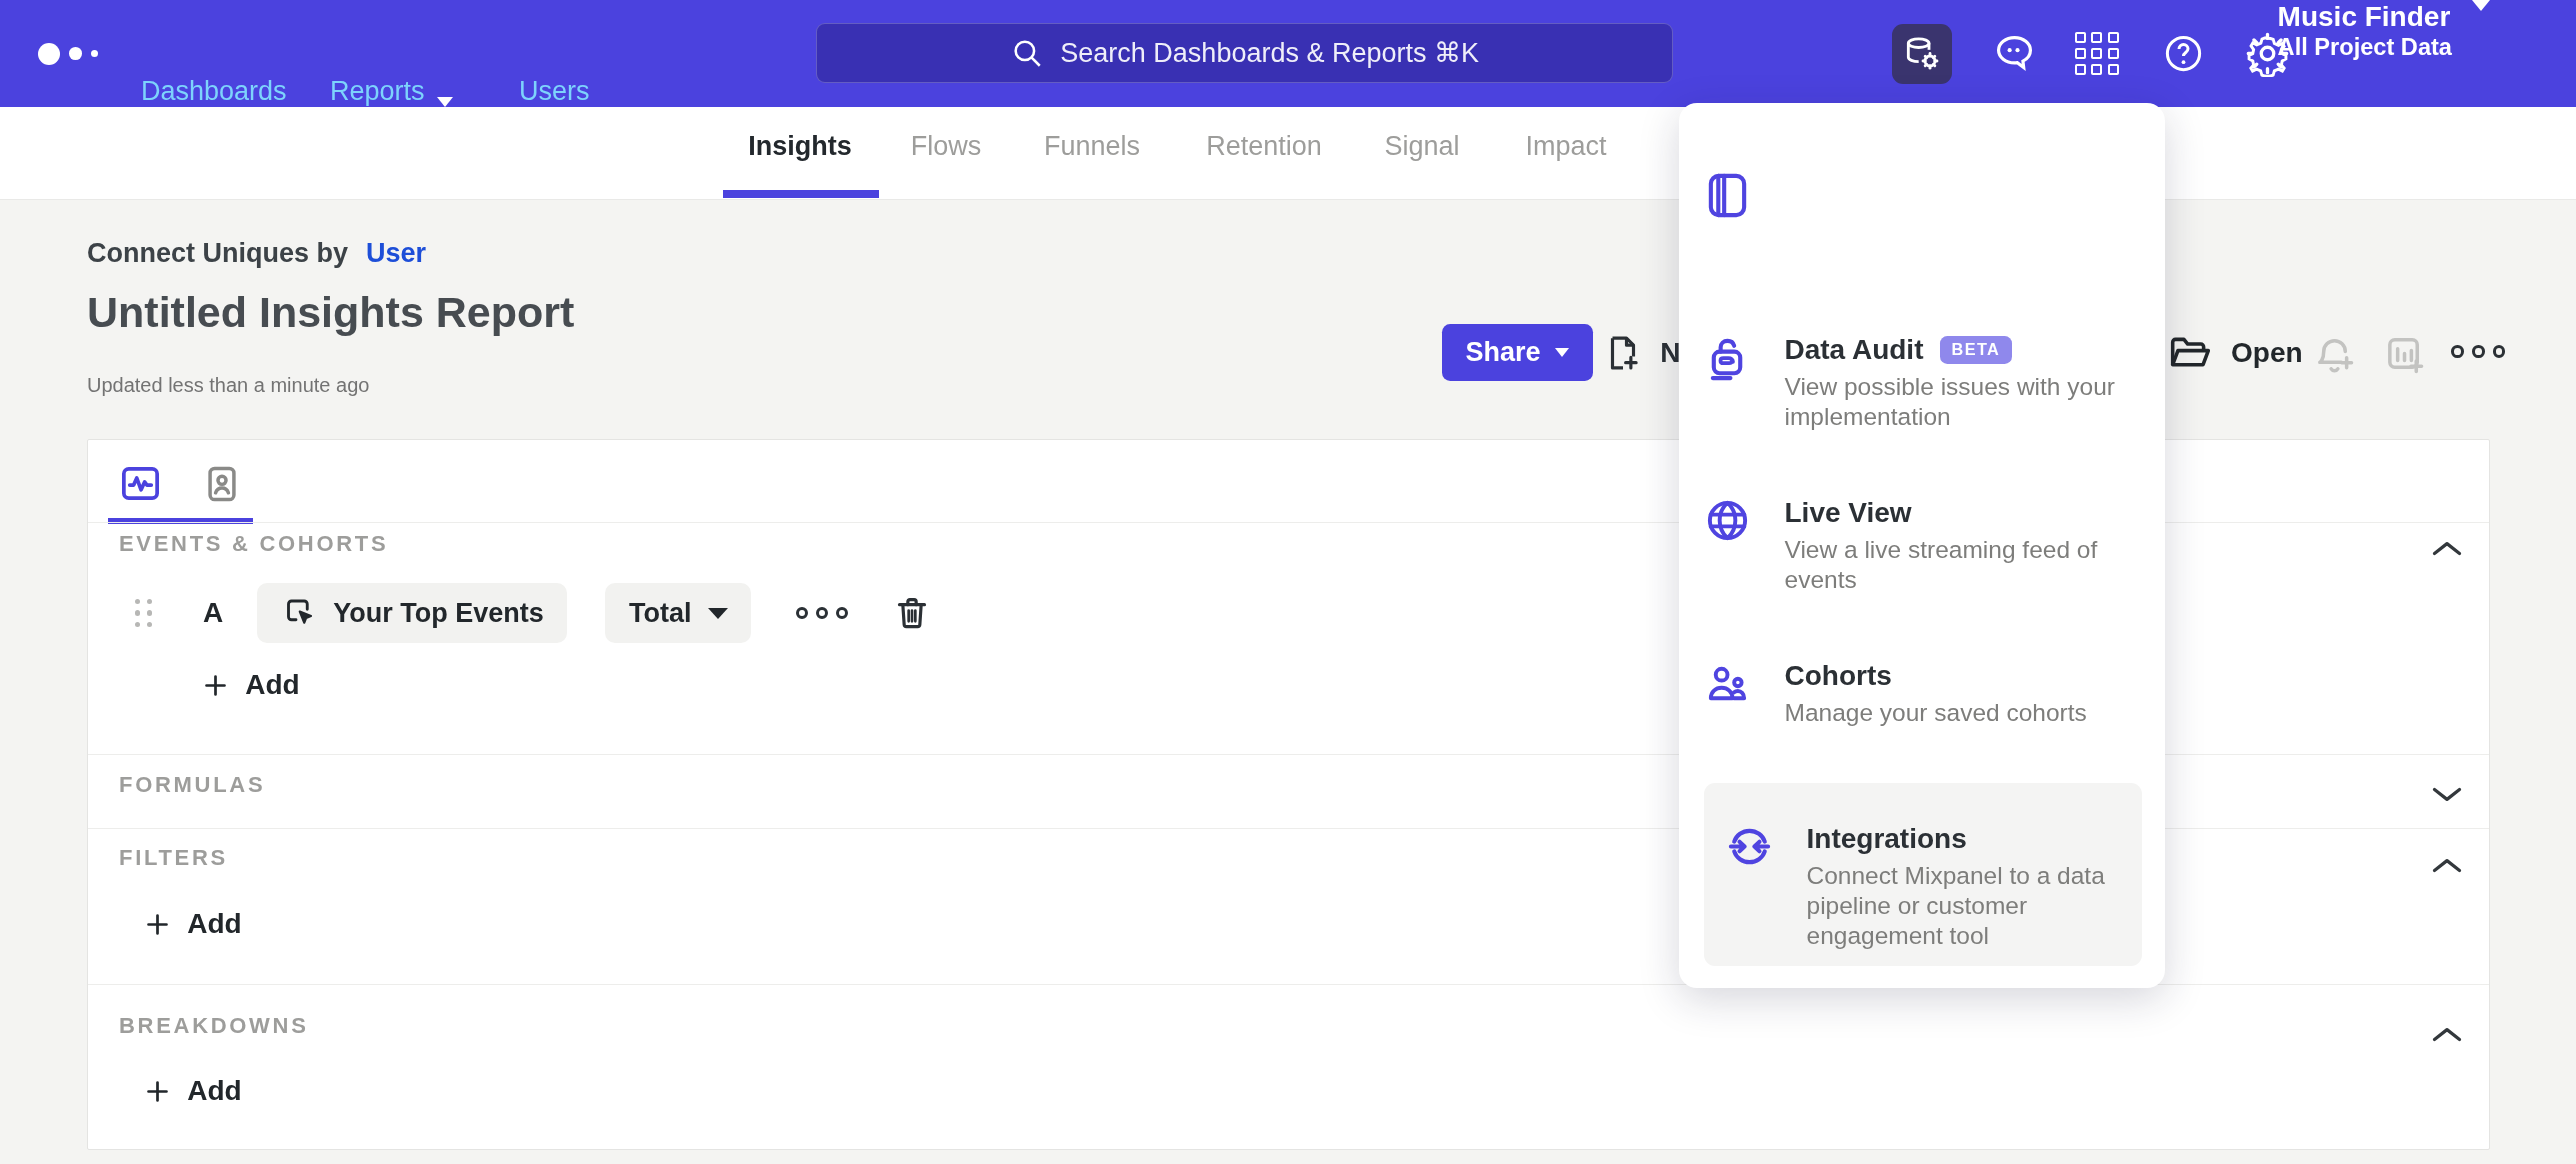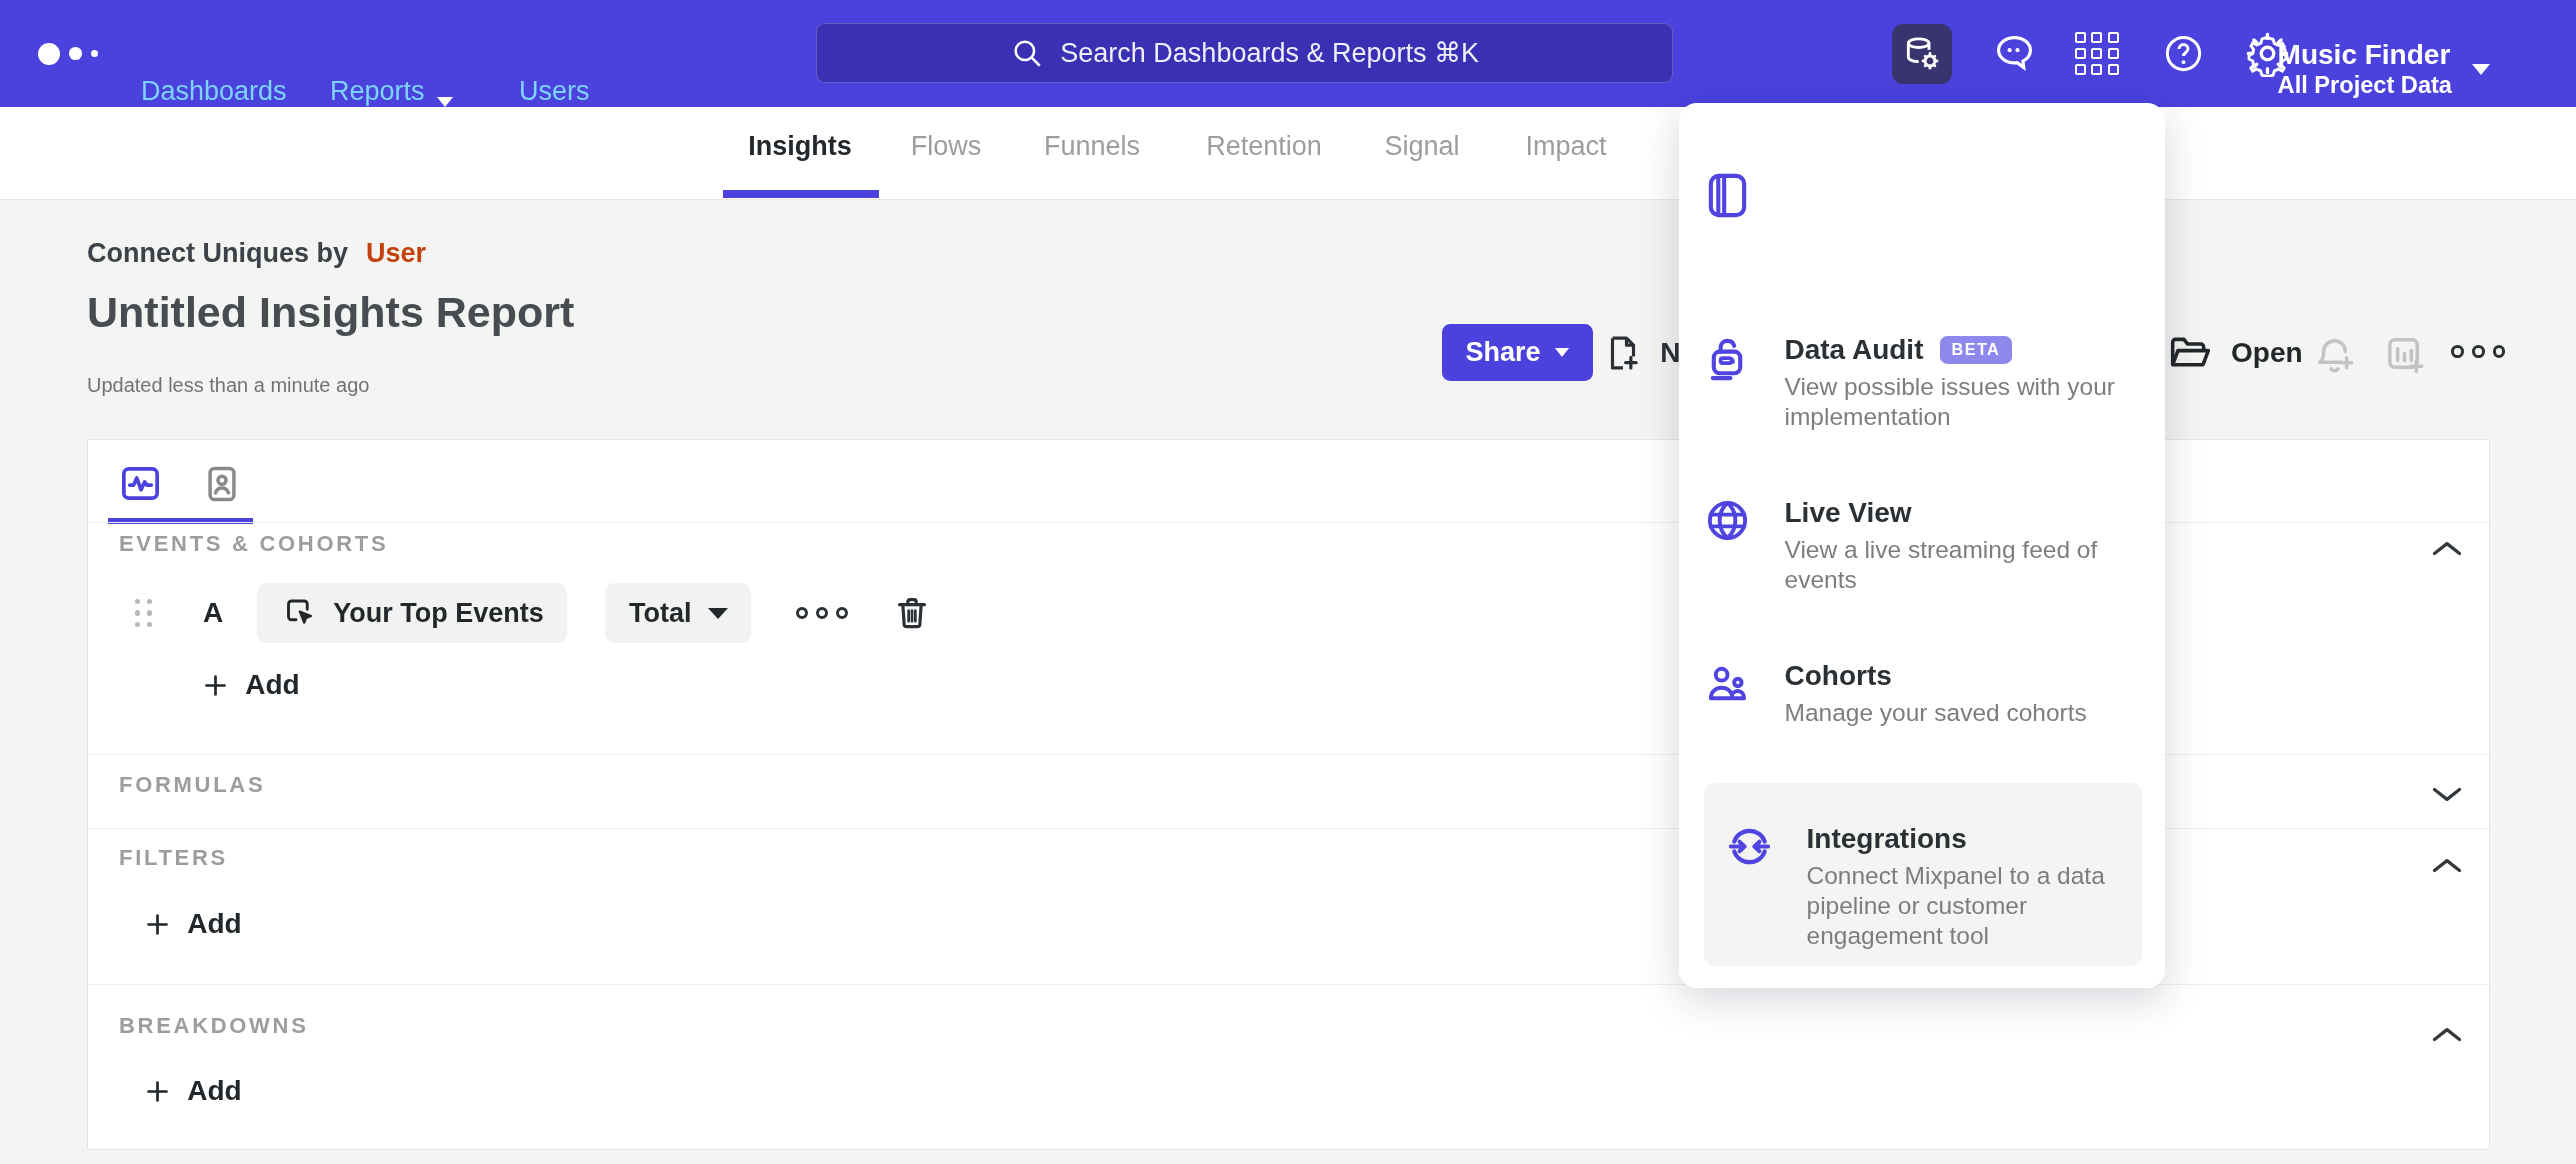--- a/index.html
+++ b/index.html
@@ -19,36 +19,36 @@
              border-top:11px solid #fff; }
   .searchbar { position:absolute; left:816px; top:23px; width:857px; height:60px; border-radius:9px;
                background:rgba(10,5,70,.28); border:0.9px solid rgba(255,255,255,.22);
                display:flex; align-items:center; justify-content:center; gap:16.3px;
                color:rgba(255,255,255,.92); font-size:27px; cursor:text; }
   .nav-iconbtn { position:absolute; top:0; height:107px; display:flex; align-items:center; color:#fff; cursor:pointer; }
   .nav-tile { position:absolute; left:1892px; top:23.6px; width:60px; height:60px; border-radius:11px;
               background:#3A346E; display:flex; align-items:center; justify-content:center; color:#fff; cursor:pointer; }
   .apps-grid { display:grid; grid-template-columns:repeat(3,11px); grid-template-rows:repeat(3,11px); gap:5.4px; }
   .apps-grid span { width:11px; height:11px; border:2.7px solid #fff; border-radius:1.8px; display:block; }
-  .project { position:absolute; right:86px; top:8px; height:122px; display:flex; align-items:center; gap:20px; cursor:pointer; }
+  .project { position:absolute; right:86px; top:0; height:122px; display:flex; align-items:flex-start; gap:20px; cursor:pointer; }
   .project-text { text-align:left; color:#fff; }
   .project-name { font-size:28px; font-weight:bold; line-height:33px; }
   .project-scope { font-size:23.6px; font-weight:bold; line-height:29px; }
 
   
   .tabsbar { position:absolute; left:0; top:107px; width:2576px; height:93px; background:#fff;
              border-bottom:1.8px solid #e9e9e7; z-index:10; }
   .rtab { position:absolute; top:0; height:79px; display:flex; align-items:center; transform:translateX(-50%);
           font-size:27px; color:#9d9d9b; cursor:pointer; }
   .rtab.active { color:#23282d; font-weight:bold; }
   .tab-underline { position:absolute; left:723px; top:83px; width:156px; height:8.2px; background:#4B42DE; }
 
   
   .crumb { position:absolute; left:87px; top:238px; font-size:27px; color:#3c4247; display:flex; gap:18px; }
-  .crumb .val { font-weight:bold; color:#c2410c; cursor:pointer; }
+  .crumb .val { font-weight:bold; color:#1d4ed8; cursor:pointer; }
   .page-title { position:absolute; left:87px; top:288px; font-size:43px; font-weight:bold; color:#474c51; cursor:text; }
   .updated { position:absolute; left:87px; top:374px; font-size:20px; color:#737373; }
 
   .share-btn { position:absolute; left:1442px; top:324px; height:57px; padding:0 23.6px; border-radius:8.2px;
                background:#4B42DE; color:#fff; font-size:27px; font-weight:bold;
                display:flex; align-items:center; gap:14.5px; cursor:pointer; }
   .share-btn .caret-w { border-left-width:7.3px; border-right-width:7.3px; border-top-width:9px; }
   .new-btn { position:absolute; left:1602px; top:328px; height:49px; display:flex; align-items:center; gap:16.3px;
              color:#2b3035; font-size:28px; font-weight:bold; cursor:pointer; }
   .open-btn { position:absolute; left:2168px; top:328px; height:49px; display:flex; align-items:center; gap:18px;

